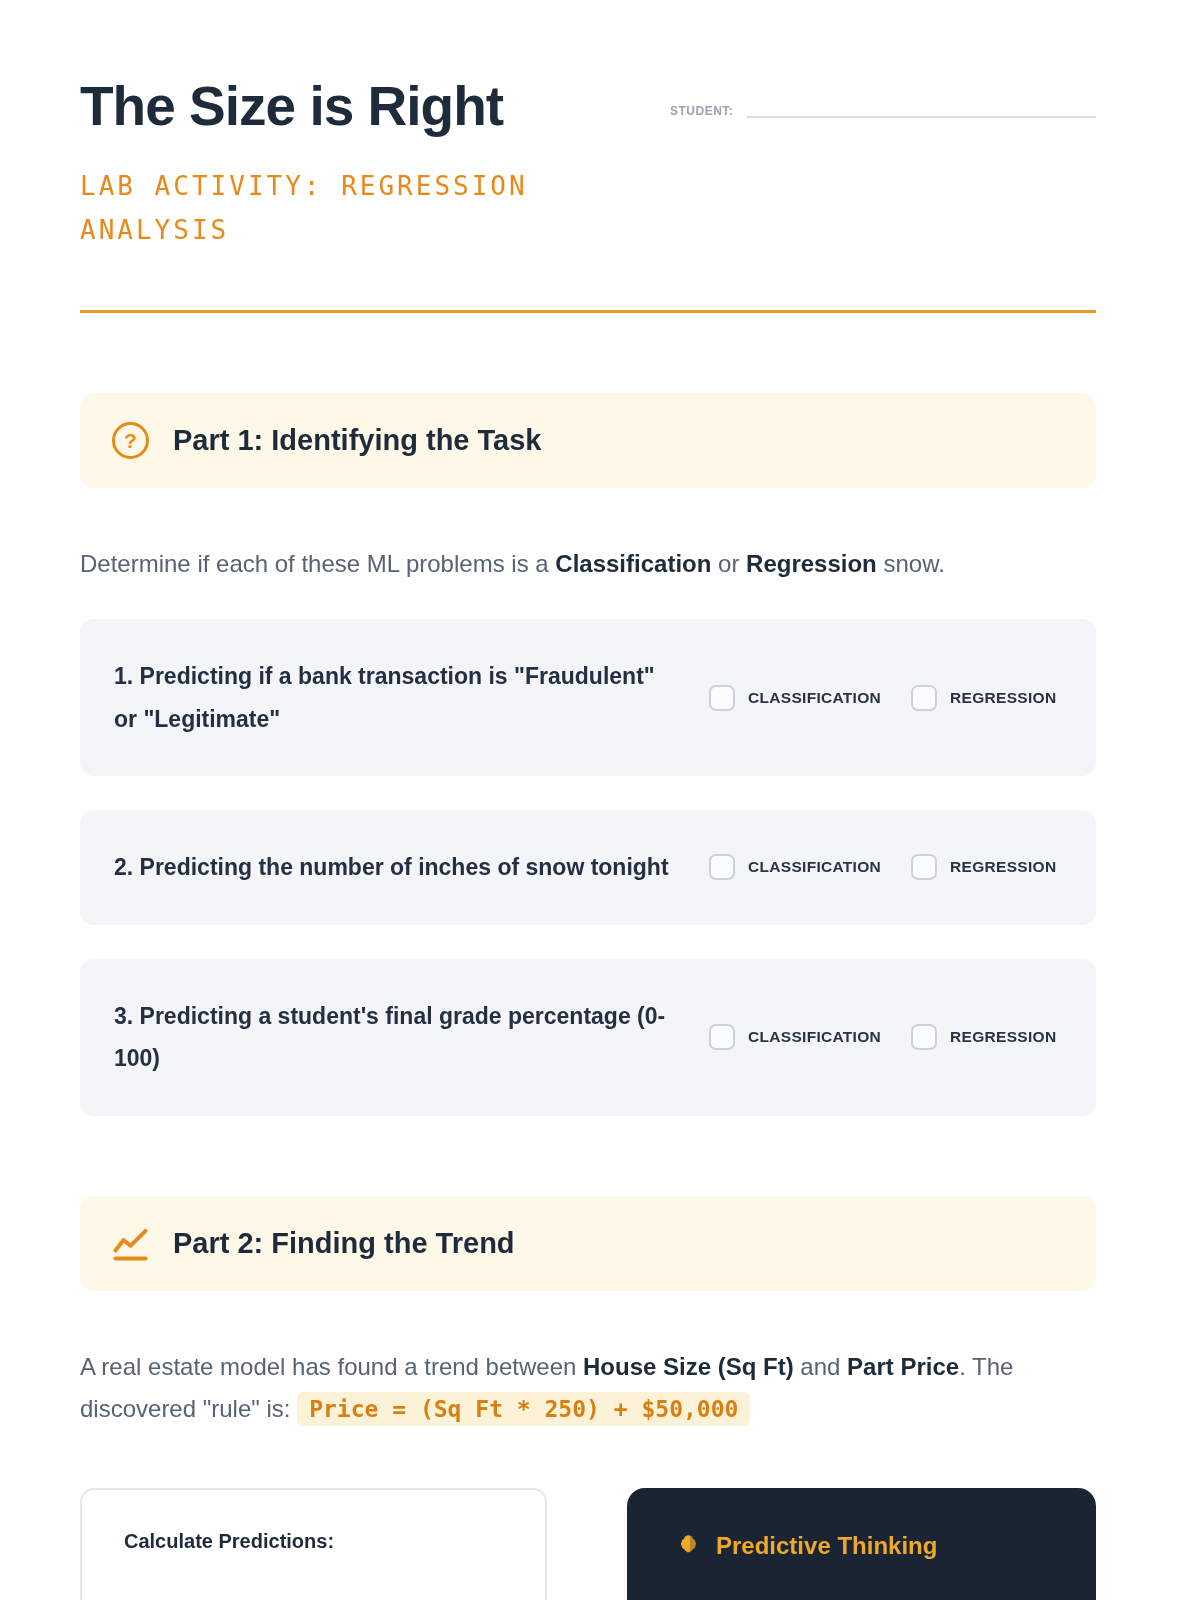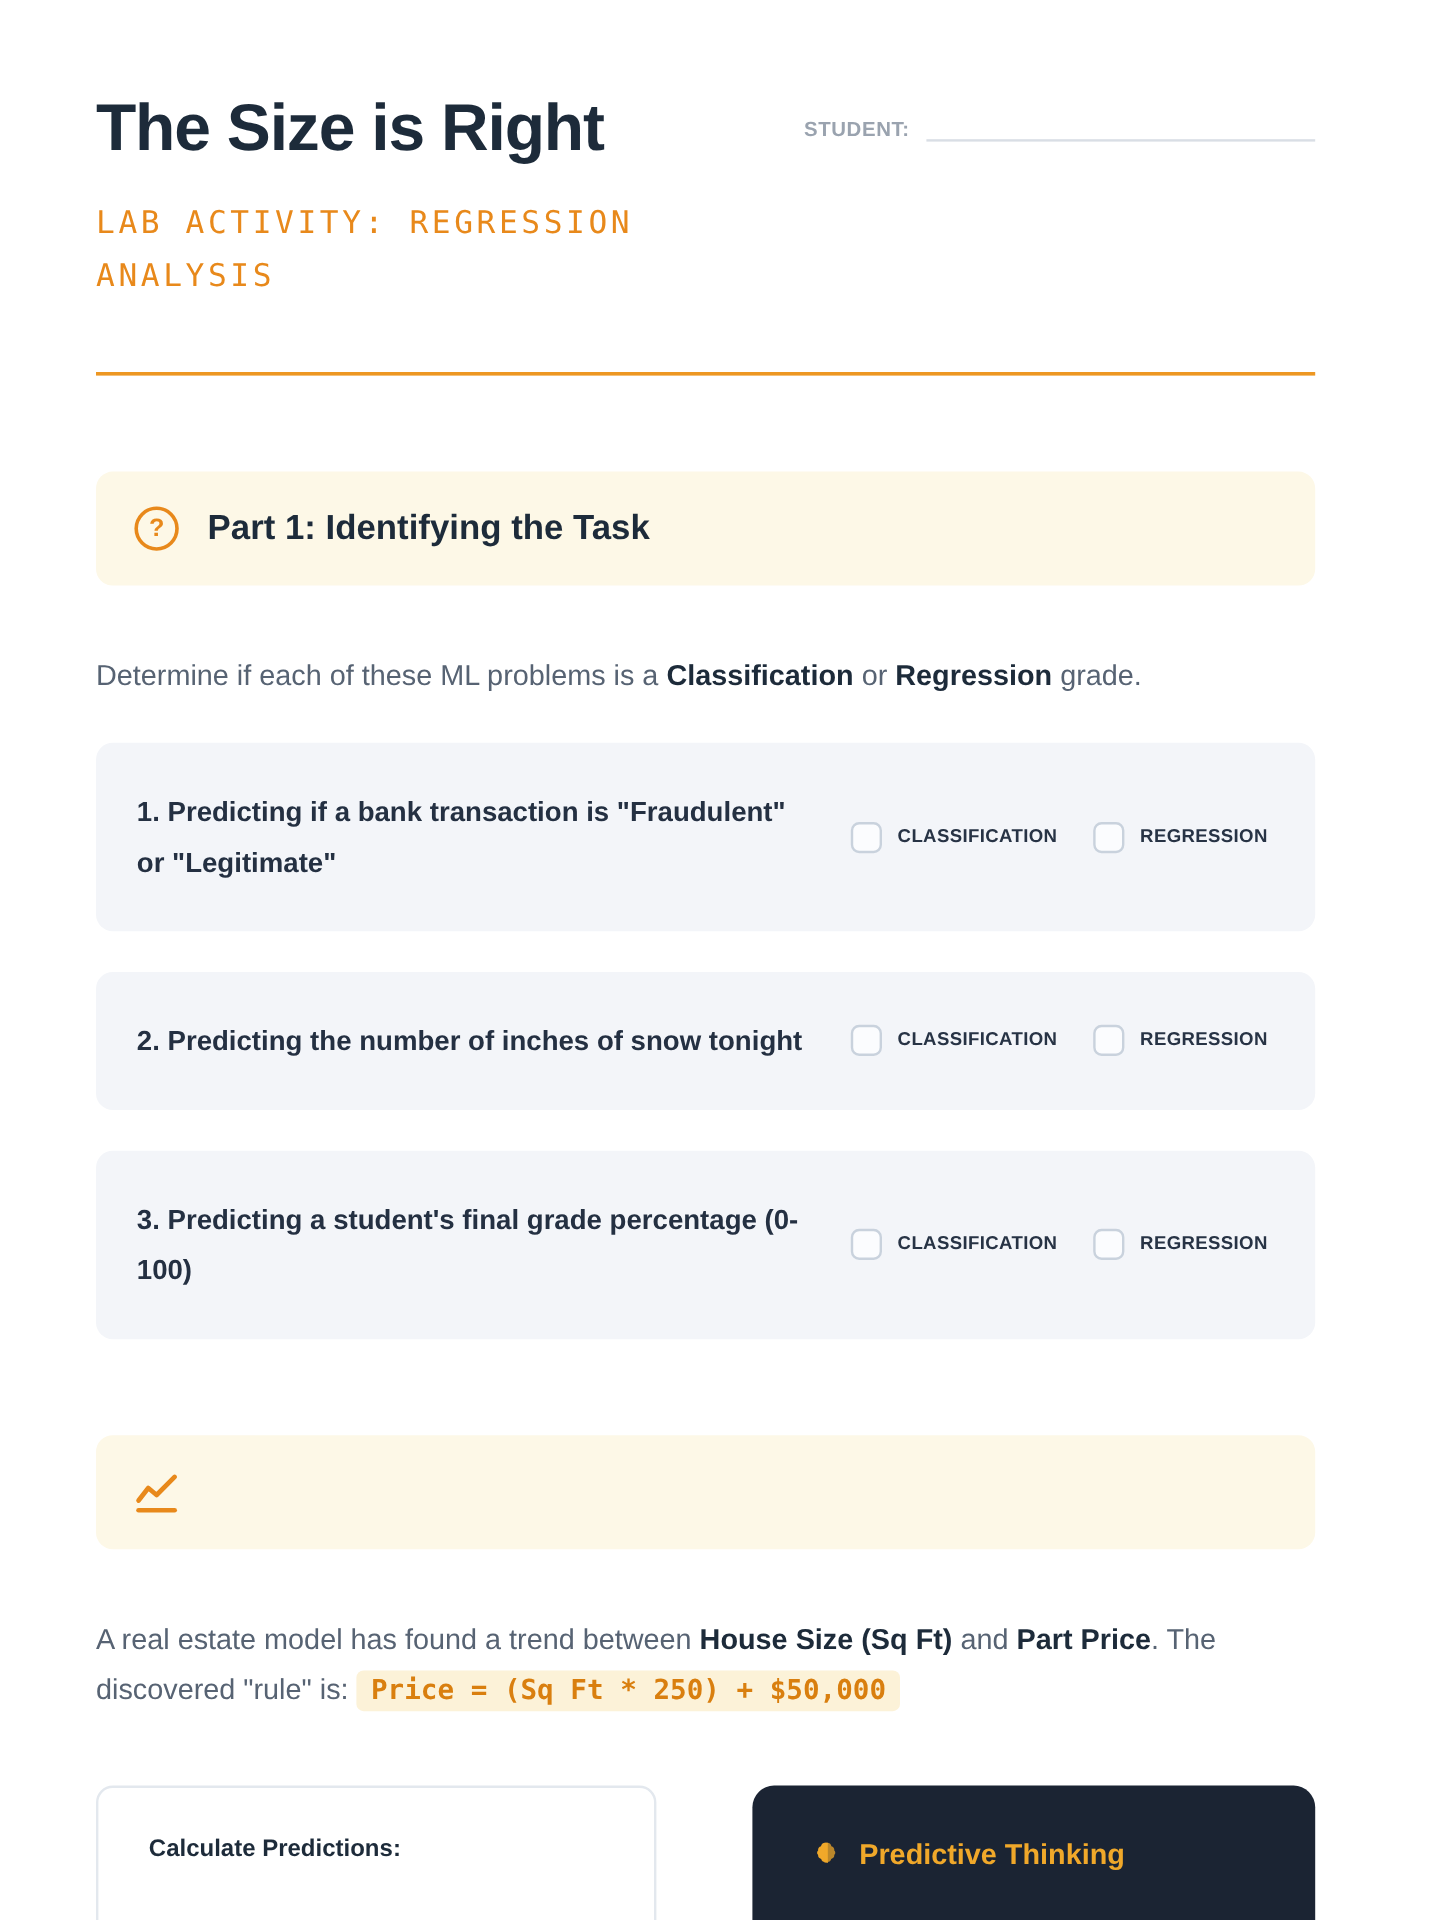--- a/index.html
+++ b/index.html
@@ -18,21 +18,21 @@
     font-size:55px; font-weight:800; letter-spacing:-1px; color:#1d2b3a;
     line-height:1.05;
   }
   .subtitle {
     margin-top:28px; max-width:560px;
     font-family:"DejaVu Sans Mono", monospace;
     font-size:26px; letter-spacing:3px; line-height:1.7;
     color:#e8891b;
   }
   .student-row { flex:1; display:flex; align-items:flex-end; margin-top:14px; gap:14px; }
-  .student-label { font-size:17px; font-weight:700; letter-spacing:0.5px; color:#9aa3af; }
+  .student-label { font-size:12px; font-weight:700; letter-spacing:0.5px; color:#9aa3af; }
   .student-line { flex:1; height:26px; border-bottom:2px solid #d9dee5; }
 
   .divider { margin-top:58px; border:none; border-top:3px solid #ed9722; }
 
   
   .part-header {
     margin-top:80px; background:#fdf8e7; border-radius:14px;
     padding:29px 32px; display:flex; align-items:center; gap:24px;
   }
   .part-heading { font-size:29px; font-weight:800; color:#1d2b3a; }
@@ -105,21 +105,21 @@
     </div>
   </div>
 
   <hr class="divider">
 
   <div class="part-header">
     <span class="q-icon">?</span>
     <h2 class="part-heading">Part 1: Identifying the Task</h2>
   </div>
 
-  <p class="intro"><span>Determine if each of these ML problems is a </span><b>Classification</b><span> or </span><b>Regression</b><span> grade.</span></p>
+  <p class="intro"><span>Determine if each of these ML problems is a </span><b>Classification</b><span> or </span><b>Regression</b><span> snow.</span></p>
 
   <div class="question-row">
     <div class="q-text">1. Predicting if a bank transaction is "Fraudulent" or "Legitimate"</div>
     <div class="q-options">
       <span class="option">
         <span class="checkbox"></span>
         <span class="option-label">CLASSIFICATION</span>
       </span>
       <span class="option">
         <span class="checkbox"></span>
@@ -154,20 +154,21 @@
         <span class="option-label">REGRESSION</span>
       </span>
     </div>
   </div>
 
   <div class="part-header">
     <svg class="chart-icon" viewBox="0 0 32 32" fill="none">
       <path d="M3 22 L10 13 L16 18 L29 5" stroke="#e8891b" stroke-width="3.4" stroke-linecap="round" stroke-linejoin="round"></path>
       <path d="M3 29 L29 29" stroke="#e8891b" stroke-width="3.4" stroke-linecap="round"></path>
     </svg>
+    <h2 class="part-heading">Part 2: Finding the Trend</h2>
   </div>
 
   <p class="intro"><span>A real estate model has found a trend between </span><b>House Size (Sq Ft)</b><span> and </span><b>Part Price</b><span>. The discovered "rule" is: </span><span class="formula">Price = (Sq Ft * 250) + $50,000</span></p>
 
   <div class="bottom">
 
     <div class="calc-card">
       <h3 class="calc-heading">Calculate Predictions:</h3>
       <div class="calc-row">
         <span class="calc-label">1,000 Sq Ft =</span>

